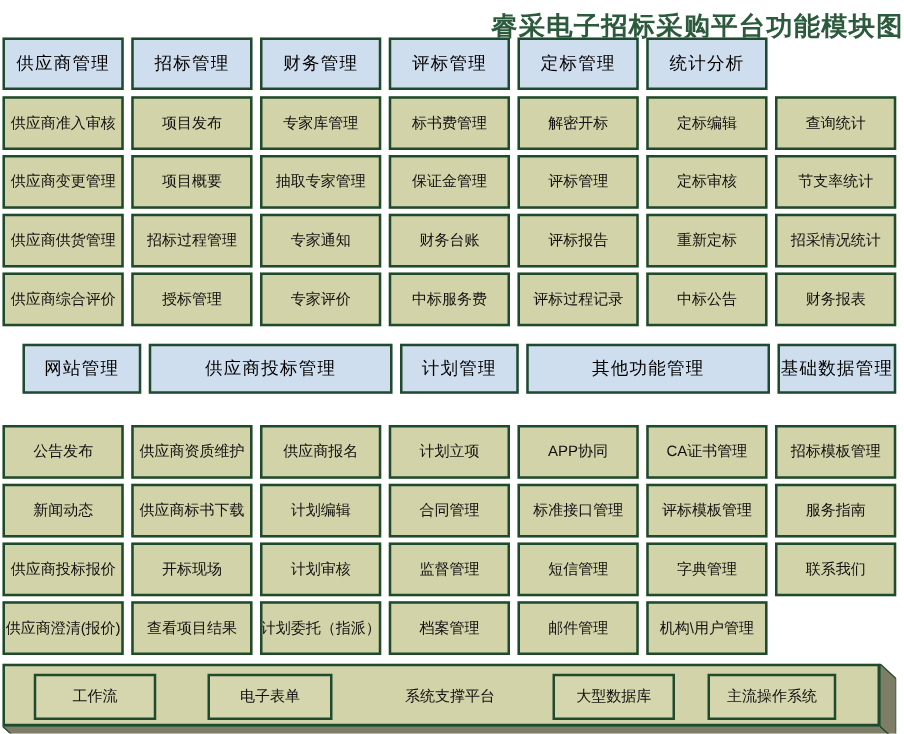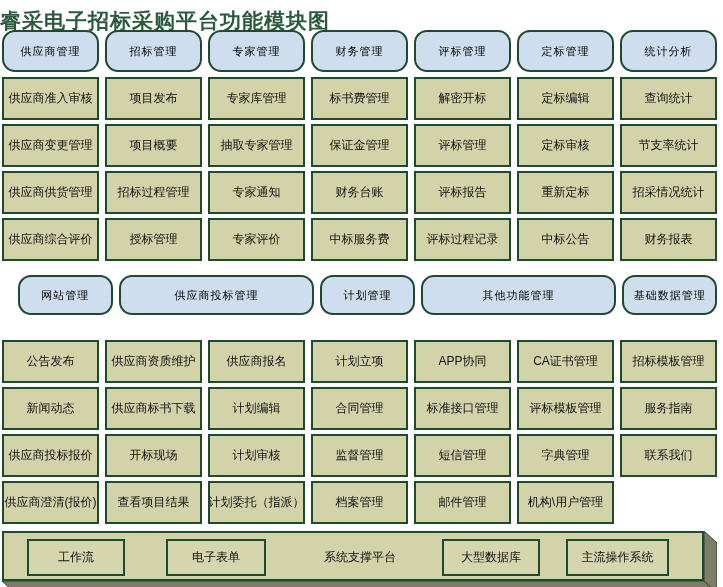--- a/index.html
+++ b/index.html
@@ -3,36 +3,36 @@
 <meta charset="utf-8">
 <style>
   * { margin:0; padding:0; box-sizing:border-box; }
   html,body { background:#ffffff; }
   body { font-family:"Liberation Sans", sans-serif; }
   .page {
     position:relative; width:723px; height:587px; background:#ffffff;
     overflow:hidden;
   }
   .title {
-    padding-top:7px; height:30px; text-align:left;
+    padding-top:7px; height:30px; text-align:right;
     font-size:21px; font-weight:bold; color:#2b5a3c; letter-spacing:1px;
   }
   .grid {
     margin-left:2px; margin-right:6px;
     display:grid; grid-template-columns:repeat(7,1fr);
     column-gap:6px; row-gap:4px;
   }
   .hdr-grid1 { grid-auto-rows:42px; margin-bottom:5px; }
   .hdr-grid2 { grid-auto-rows:40px; margin-bottom:25px; margin-top:14px;padding-left:16px; }
   .items-grid { grid-auto-rows:43px; }
   .cell {
     border:2px solid #1e4a2e; display:flex; align-items:center; justify-content:center;
     text-align:center; white-space:nowrap; overflow:hidden;
   }
-  .hdr { background:#cfdeee; font-size:11px; letter-spacing:1px; color:#000;border-radius:13px; }
+  .hdr { background:#cfdeee; font-size:14px; letter-spacing:1px; color:#000; }
   .item { background:#d3d3a9; font-size:12px; color:#111; padding:0 12px; }
   .span2 { grid-column: span 2; }
   
   .platform-wrap {
     position:relative; margin:7px 6px 0 2px; height:63px;
   }
   .platform-depth { position:absolute; left:0; top:0; width:715px; height:63px; }
   .platform-front {
     position:absolute; left:0; top:0; width:702px; height:50px;
     background:#d3d3a9; border:2px solid #1e4a2e;
@@ -51,21 +51,20 @@
 </head>
 <body>
 
 <div class="page">
 
   <div class="title">睿采电子招标采购平台功能模块图</div>
 
   <div class="grid hdr-grid1">
     <div class="cell hdr">供应商管理</div>
     <div class="cell hdr">招标管理</div>
-    <div class="cell hdr">专家管理</div>
     <div class="cell hdr">财务管理</div>
     <div class="cell hdr">评标管理</div>
     <div class="cell hdr">定标管理</div>
     <div class="cell hdr">统计分析</div>
   </div>
 
   <div class="grid items-grid">
     <div class="cell item">供应商准入审核</div>
     <div class="cell item">项目发布</div>
     <div class="cell item">专家库管理</div>

